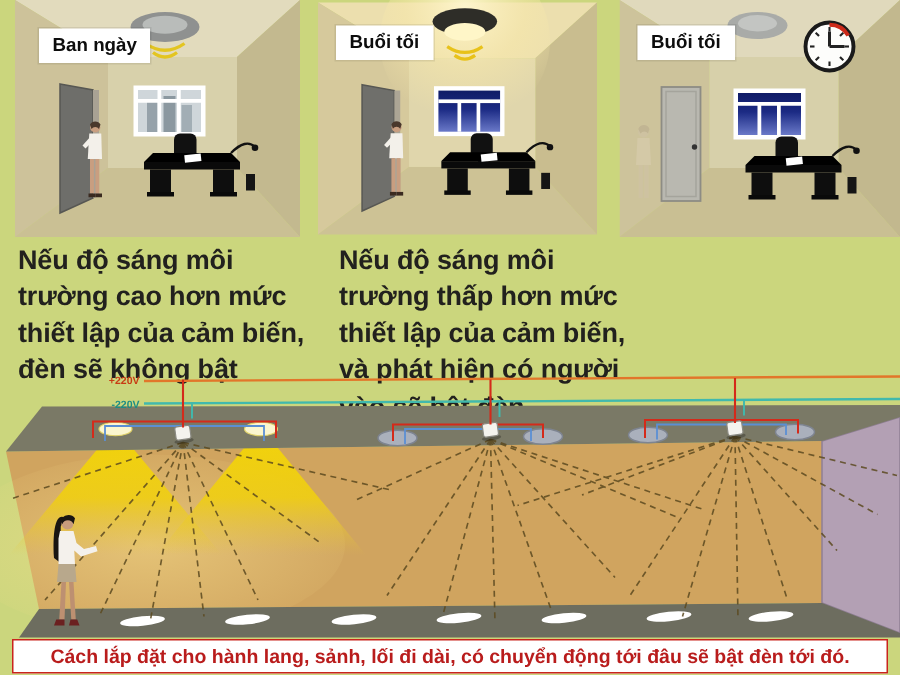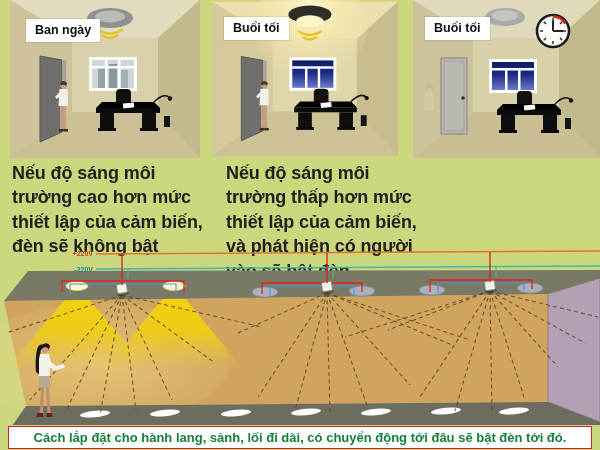--- a/index.html
+++ b/index.html
@@ -27,21 +27,21 @@
     font-size:18px;line-height:1.36;font-weight:600;letter-spacing:-0.1px;
   }
   #cap1{left:12px;width:194px;}
   #cap2{left:226px;width:194px;}
   #cap3{left:415px;width:183px;}
   #diagram{position:absolute;left:0;top:245px;width:600px;height:180px;}
   #bottom-caption{
     position:absolute;left:8px;top:426px;width:582px;height:21px;
     background:#ffffff;border:1px solid #c9241d;
     display:flex;align-items:center;justify-content:center;
-    font-size:13px;font-weight:600;color:#15803d;white-space:nowrap;
+    font-size:13px;font-weight:600;color:#b91c1c;white-space:nowrap;
   }
 </style>
 </head>
 <body>
 
 <div id="stage">
 
   <div class="room" id="room1">
     <svg viewBox="0 0 190 158">
       <polygon points="0,0 190,0 148,38 62,38" fill="#e2dbbd"></polygon>

